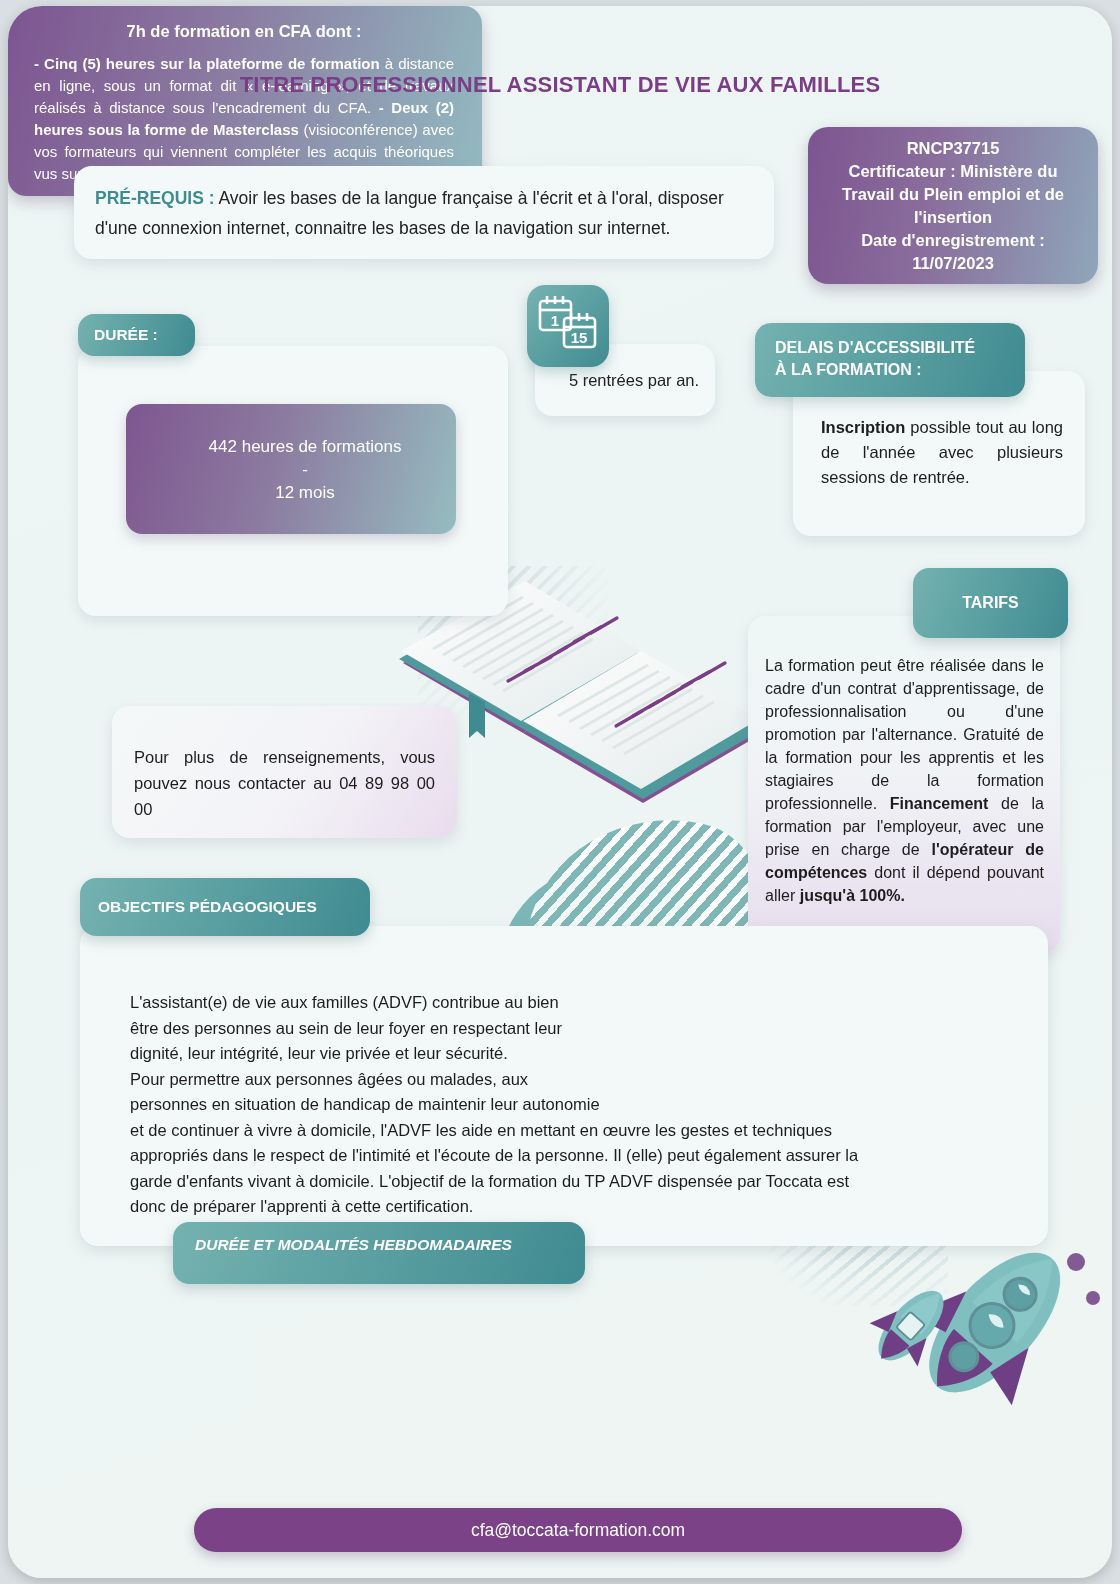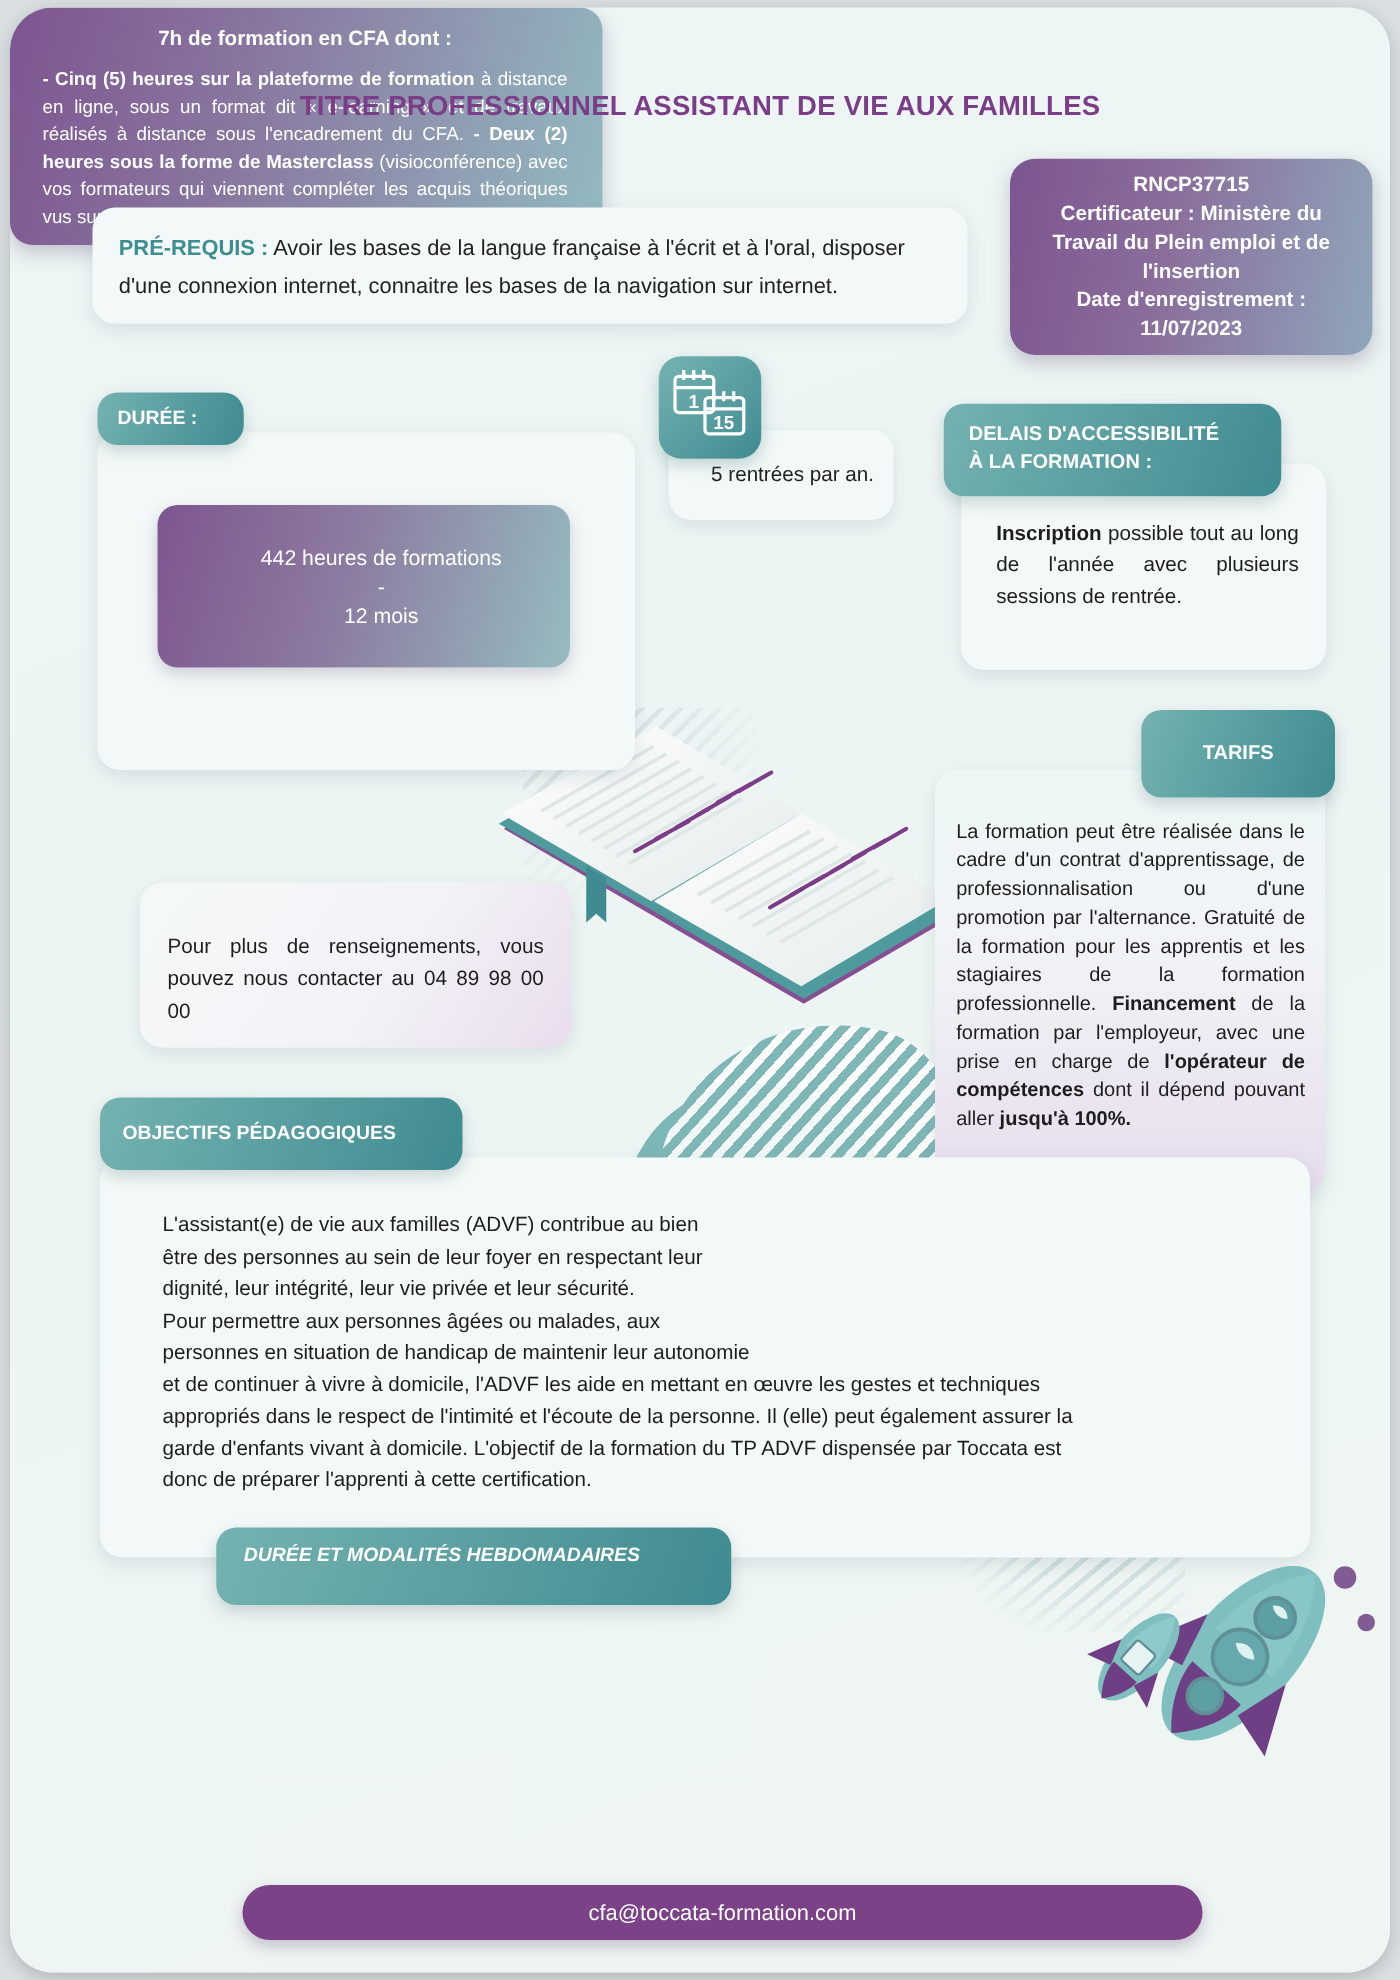--- a/index.html
+++ b/index.html
@@ -130,21 +130,21 @@
     border-radius: 18px;
     background: linear-gradient(135deg,#76b3b2 0%, #3f8b91 100%);
     z-index: 4;
     box-shadow: 0 5px 13px rgba(70,120,125,.30);
   }
   #rentrees { left: 527px; top: 338px; width: 180px; height: 72px; display:flex;align-items:center;justify-content:center; }
   #rentrees span { font-size: 16.5px; color:#222; padding-left:18px; }
 
   
   #delais-tag { left: 747px; top: 317px; width: 270px; height: 74px; padding: 0 0 0 20px; font-size: 16px; line-height: 22px; display:block; padding-top:14px;}
-  #delais-card { left: 761px; top: 365px; width: 292px; height: 165px; padding: 44px 22px 0 28px; }
+  #delais-card { left: 785px; top: 365px; width: 292px; height: 165px; padding: 44px 22px 0 28px; }
   #delais-card .txt { font-size: 16.5px; line-height: 25px; color:#1d1d1d; text-align: justify; }
   #delais-card b { font-weight: bold; }
 
   
   #tarifs-tag { left: 905px; top: 562px; width: 155px; height: 70px; justify-content:center; font-size: 16px; }
   #tarifs-card {
     left: 740px; top: 610px; width: 312px; height: 338px;
     background: linear-gradient(180deg,#eff7f6 0%, #f0f3f6 45%, #e7dced 100%);
     padding: 38px 16px 0 17px;
   }
@@ -155,21 +155,21 @@
   #contact {
     left: 104px; top: 700px; width: 345px; height: 132px;
     background: linear-gradient(125deg,#f4f8f8 0%, #f3f3f7 55%, #e9dced 100%);
     padding: 38px 22px 0 22px;
   }
   #contact .txt { font-size: 16.5px; line-height: 26px; color:#1d1d1d; text-align: justify; }
 
   
   #obj-tag { left: 72px; top: 872px; width: 290px; height: 58px; padding-left: 18px; font-size: 15.5px; }
   #obj-card { left: 72px; top: 920px; width: 968px; height: 320px; padding: 42px 36px 0 50px; }
-  #obj-card .txt { font-size: 16.5px; line-height: 25.5px; color:#1d1d1d; }
+  #obj-card .txt { font-size: 16.5px; line-height: 25.5px; color:#1d1d1d;margin-top:22px; }
 
   
   #mod-tag { left: 165px; top: 1216px; width: 412px; height: 62px; padding-left: 22px; font-size: 15.5px; line-height: 22px; display:block; padding-top:12px;font-style:italic; }
   #mod-card {
     left: 404px; top: 1270px; width: 474px; height: 190px;
     border-radius: 18px;
     background: linear-gradient(105deg,#7d5591 0%, #8a79a1 42%, #93bbc1 100%);
     color:#fff; padding: 16px 28px 0 26px;
     box-shadow: 0 6px 15px rgba(95,75,115,.30);
   }

